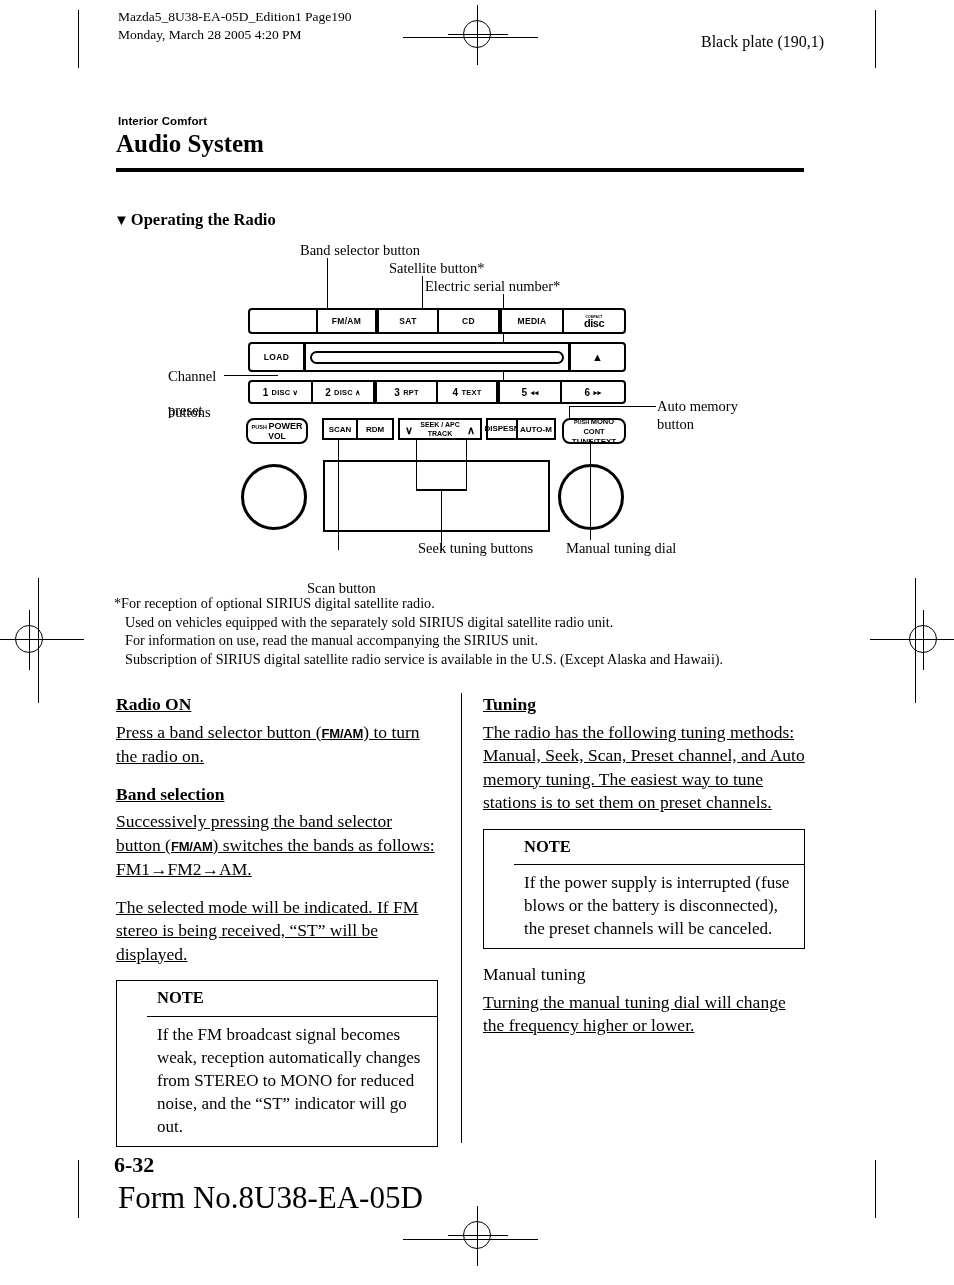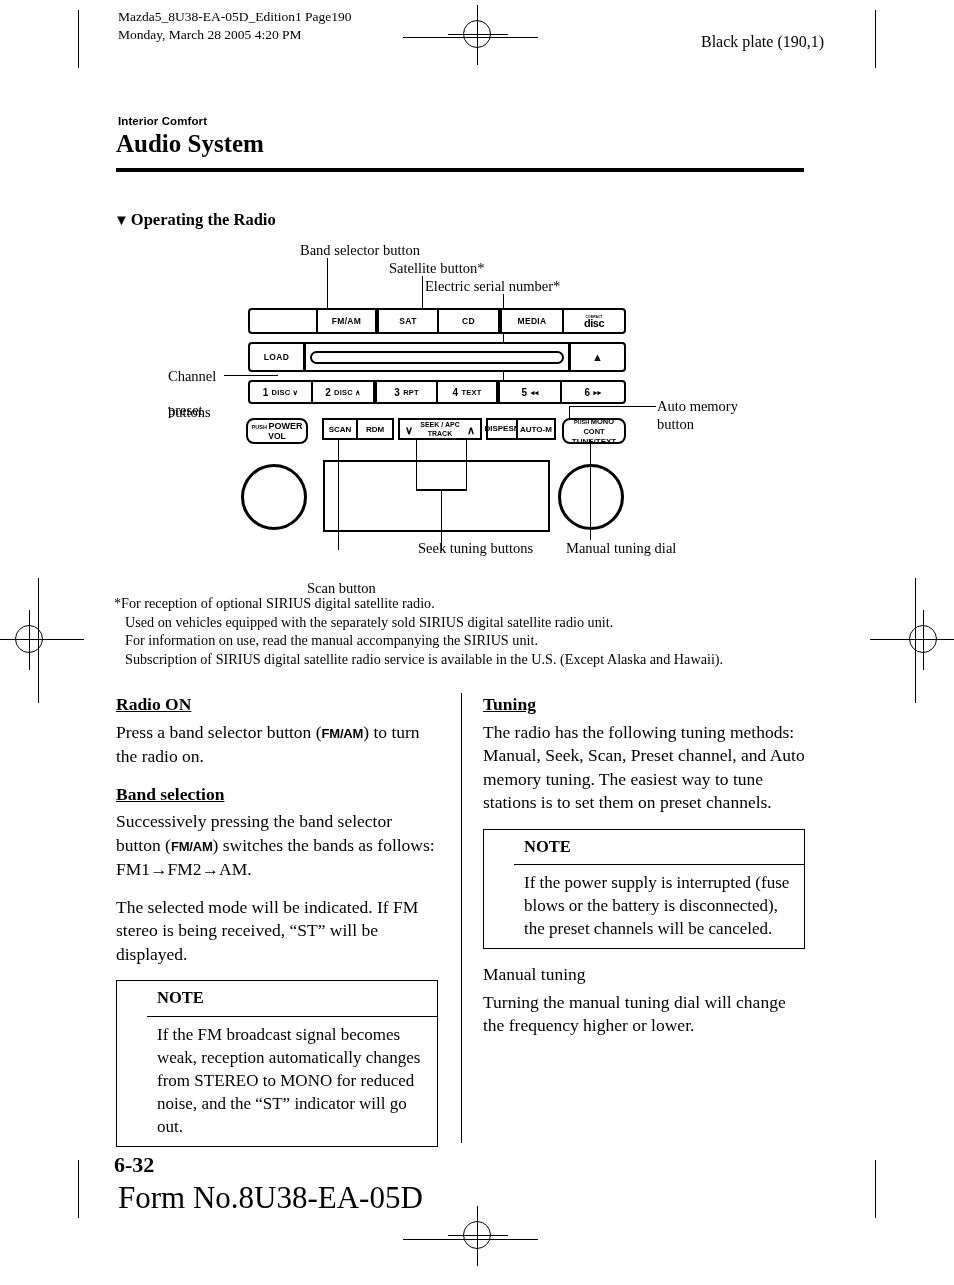--- a/index.html
+++ b/index.html
@@ -256,21 +256,21 @@
     font-weight: bold;
     text-decoration: underline;
     font-size: 17.5px;
     margin: 0 0 4px 0;
   }
   .sub-b {
     font-weight: normal;
     font-size: 17.5px;
     margin: 0 0 4px 0;
   }
-  .para { margin: 0 0 14px 0; }
+  .para { margin: 0 0 14px 0; text-decoration: underline; }
   .btn-inline {
     font-family: "Liberation Sans", sans-serif;
     font-weight: bold;
     font-size: 13px;
     letter-spacing: -0.2px;
   }
 
   .notebox {
     border: 1.5px solid #000;
     margin: 6px 0 14px 0;

